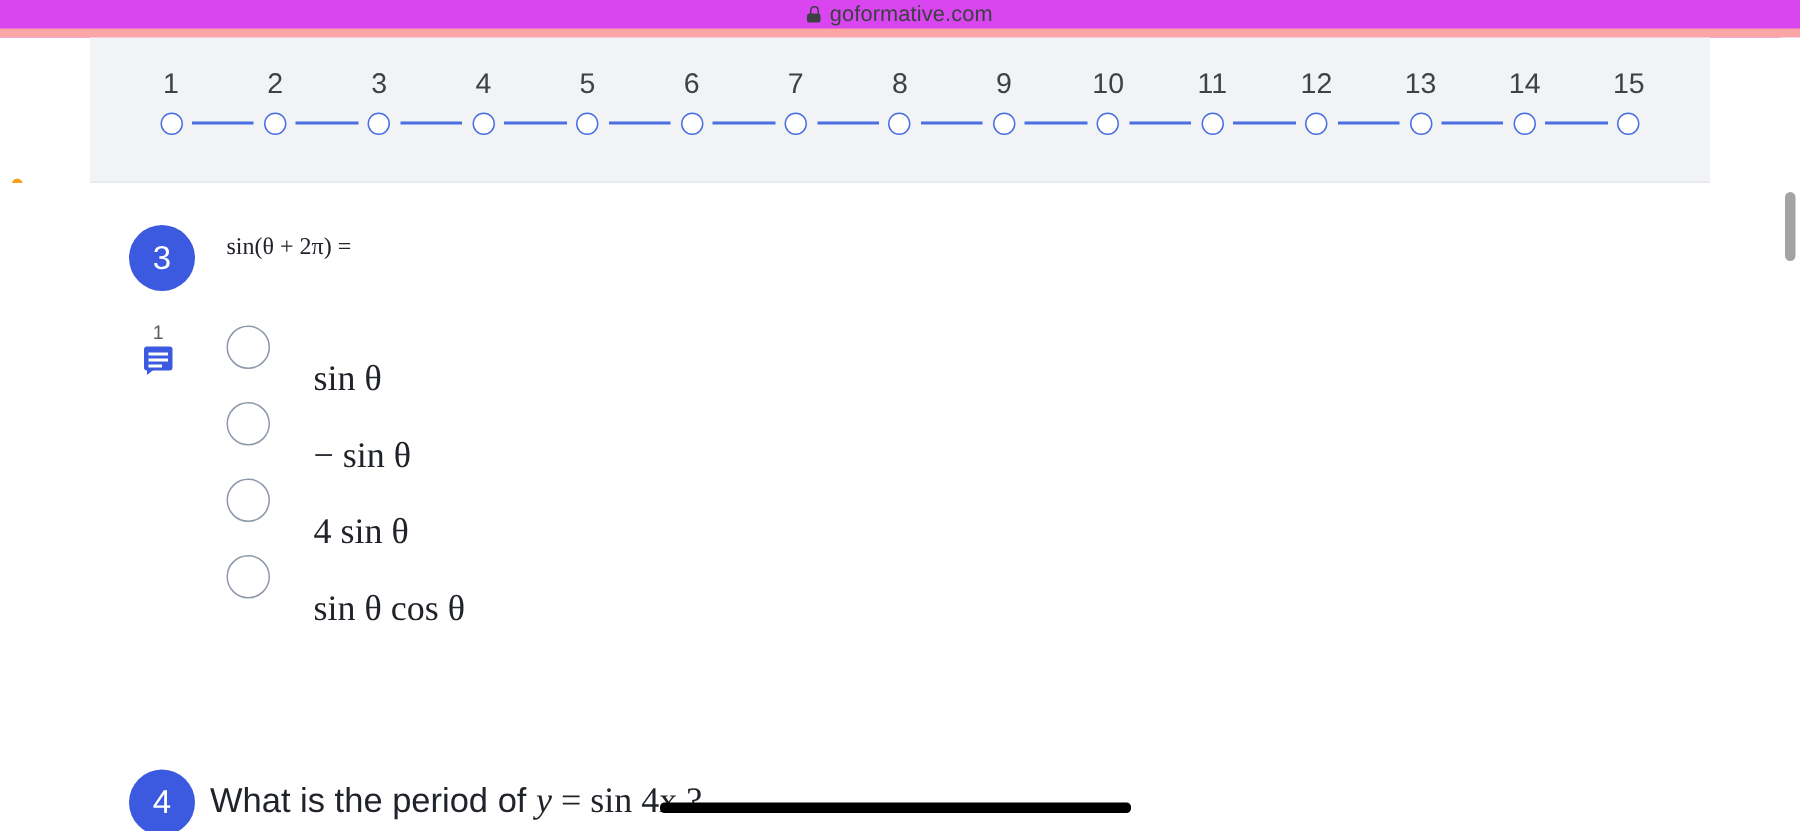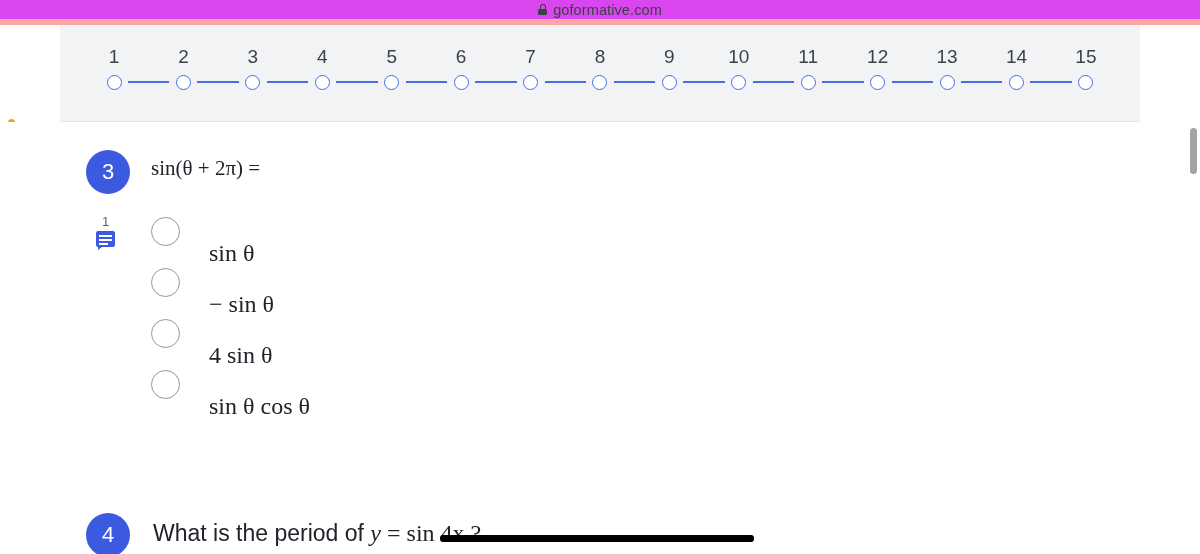--- a/index.html
+++ b/index.html
@@ -177,21 +177,21 @@
     align-items: center;
     justify-content: center;
     box-sizing: border-box;
   }
 
   .q-title {
     position: absolute;
     left: 151px;
     top: 6px;
     font-family: "Liberation Serif", "DejaVu Serif", serif;
-    font-size: 21px;
+    font-size: 16px;
     color: #20242a;
     white-space: nowrap;
   }
 
   
   .comment-wrap {
     position: absolute;
     left: 96px;
     top: 64px;
     display: flex;
@@ -265,21 +265,21 @@
     position: absolute;
     left: 0;
     top: 391px;
     width: 1100px;
   }
   .q4 .q-badge {
     top: 0;
   }
   .q4-title {
     position: absolute;
-    left: 153px;
+    left: 140px;
     top: 7px;
     font-size: 23px;
     color: #20242a;
     white-space: nowrap;
   }
   .q4-title .math-i {
     font-family: "Liberation Serif", "DejaVu Serif", serif;
     font-style: italic;
     font-size: 24px;
   }

